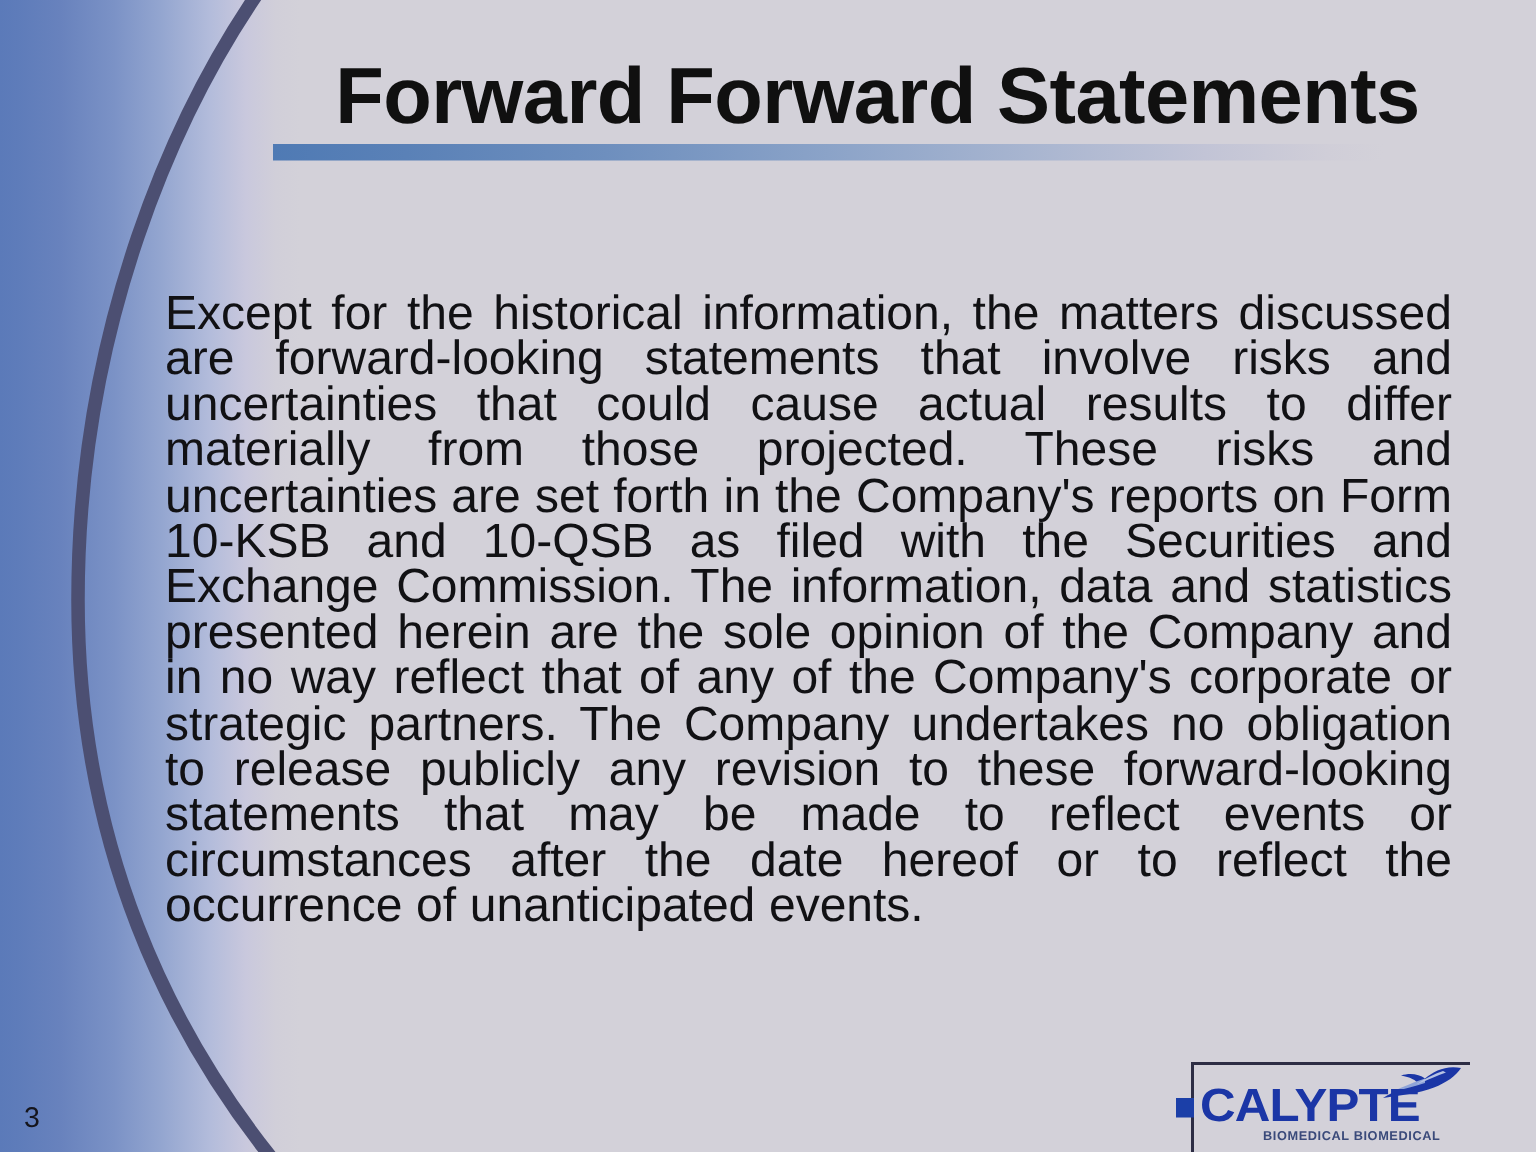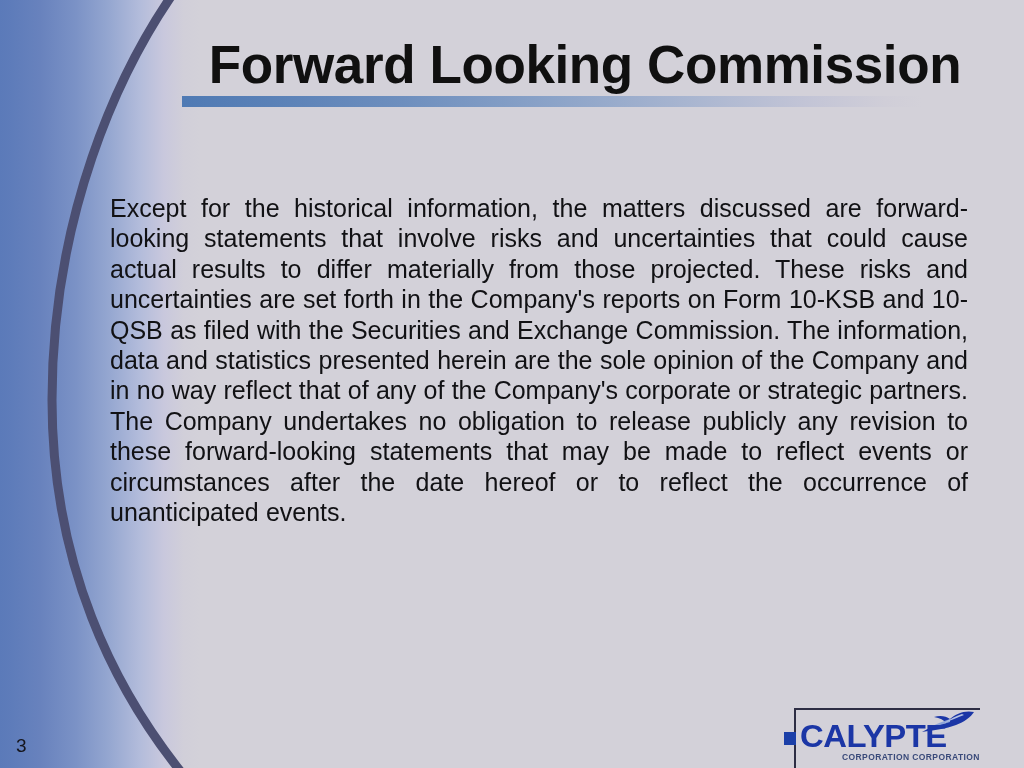--- a/index.html
+++ b/index.html
@@ -77,21 +77,21 @@
         #d0ced8 95%,
         #d3d1d9 100%);
   }
 
   
   .body-text {
     position: absolute;
     left: 110px;
     top: 193px;
     width: 858px;
-    font-size: 25px;
+    font-size: 32px;
     line-height: 30.4px;
     color: #111114;
     text-align: justify;
     text-justify: inter-word;
     word-spacing: 0.2px;
   }
 
   
   .page-num {
     position: absolute;
@@ -171,21 +171,21 @@
   <div class="left-band"></div>
 
   <div class="arc-wrap">
     <svg width="1024" height="768" viewBox="0 0 1024 768" xmlns="http://www.w3.org/2000/svg">
       <path d="M 198 -40
                C 110 70, 52 230, 52 400
                C 52 560, 110 690, 196 790" fill="none" stroke="#4c4f72" stroke-width="9" stroke-linecap="butt"></path>
     </svg>
   </div>
 
-  <div class="title">Forward Looking Commission</div>
+  <div class="title">Forward Forward Statements</div>
 
   <div class="title-rule"></div>
 
   <div class="body-text">Except for the historical information, the matters discussed are forward-looking statements that involve risks and uncertainties that could cause actual results to differ materially from those projected. These risks and uncertainties are set forth in the Company's reports on Form 10-KSB and 10-QSB as filed with the Securities and Exchange Commission. The information, data and statistics presented herein are the sole opinion of the Company and in no way reflect that of any of the Company's corporate or strategic partners. The Company undertakes no obligation to release publicly any revision to these forward-looking statements that may be made to reflect events or circumstances after the date hereof or to reflect the occurrence of unanticipated events.</div>
 
   <div class="page-num">3</div>
 
   <div class="logo-box">
     <div class="logo-frame-h"></div>
     <div class="logo-frame-v"></div>
@@ -195,16 +195,16 @@
       <svg width="70" height="30" viewBox="0 0 70 30" xmlns="http://www.w3.org/2000/svg">
         <path d="M68 4 C58 2, 50 6, 44 11 C40 8, 34 7, 28 9
                  C34 10, 38 12, 40 15 C32 16, 24 19, 16 24
                  C28 22, 40 21, 50 17 C58 14, 65 9, 68 4 Z" fill="#1b36a6"></path>
         <path d="M44 11 C38 13, 30 16, 22 20 C30 18, 38 16, 44 14 Z" fill="#8fa4d8"></path>
         <path d="M56 6 C50 8, 44 11, 38 15 C46 12, 52 9, 58 7 Z" fill="#b6c3e4"></path>
       </svg>
     </div>
 
     <div class="logo-name">CALYPTE</div>
-    <div class="logo-sub">CORPORATION CORPORATION</div>
+    <div class="logo-sub">BIOMEDICAL BIOMEDICAL</div>
   </div>
 
 </div>
 
 </body></html>

